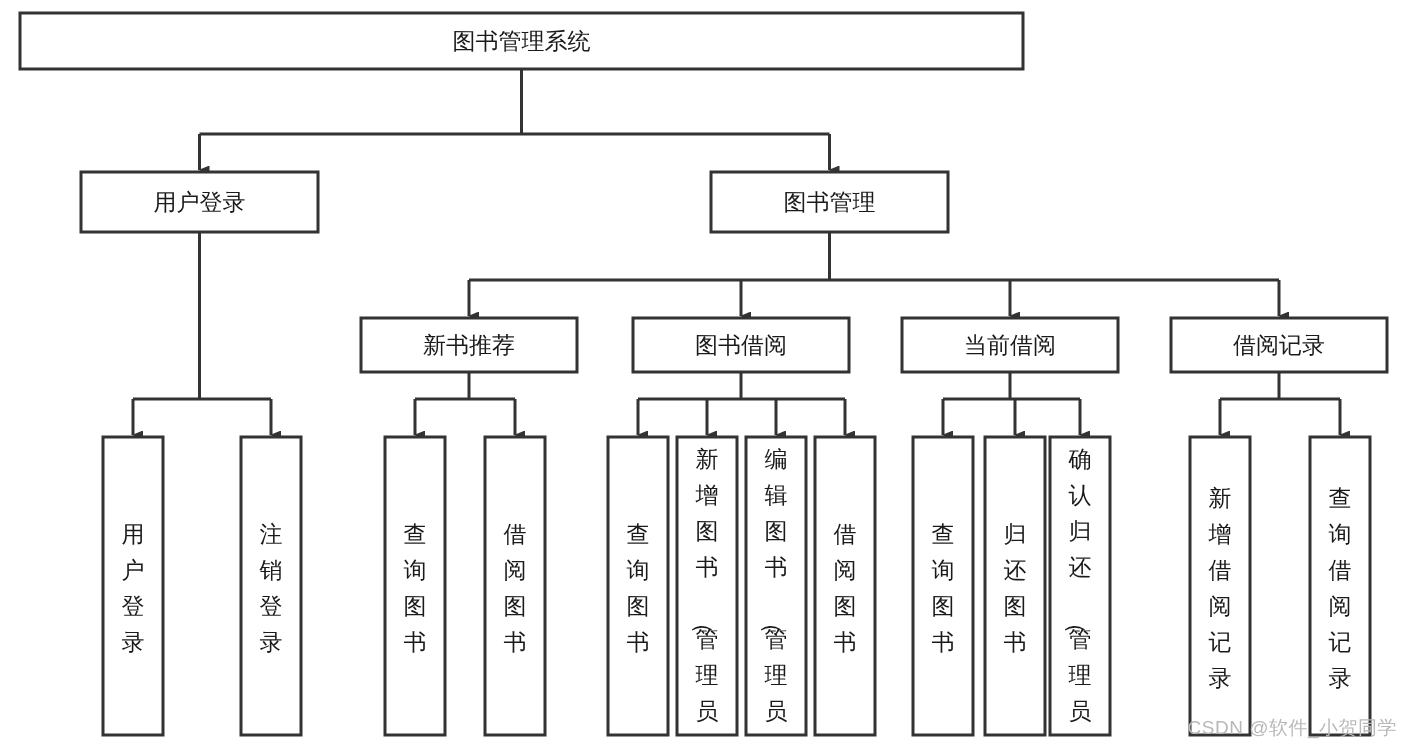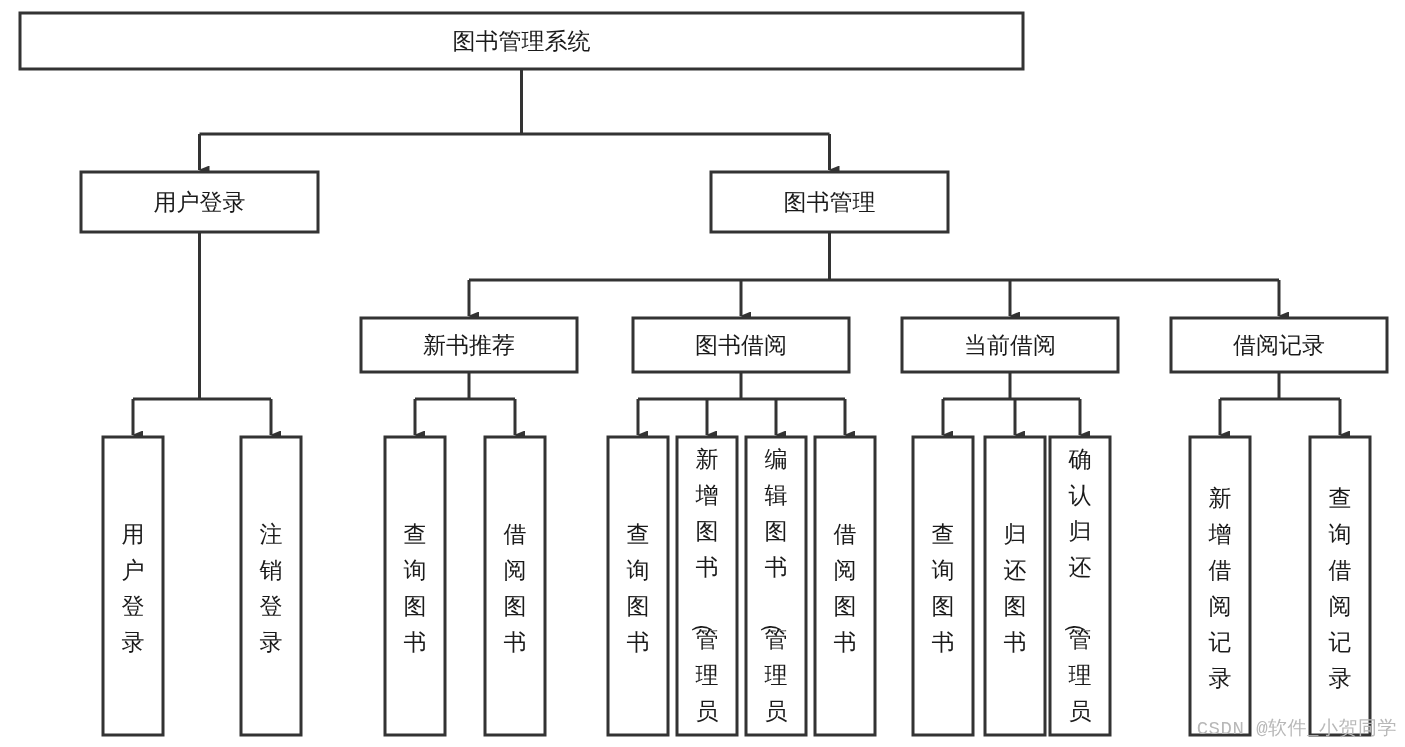--- a/index.html
+++ b/index.html
@@ -14,21 +14,21 @@
   .node-label-h{
     font-family:"DejaVu Sans","Liberation Sans",sans-serif;
     font-size:23px;fill:#1a1a1a;text-anchor:middle;dominant-baseline:middle;
   }
   .node-label-v{
     font-family:"DejaVu Sans","Liberation Sans",sans-serif;
     font-size:23px;fill:#1a1a1a;
   }
   .watermark{
     position:absolute;right:8px;bottom:6px;
-    font-family:Liberation Mono, monospace;
+    font-family:Liberation Sans, sans-serif;
     font-size:19px;color:#b8b8b8;white-space:nowrap;letter-spacing:0.5px;
   }
 </style>
 </head>
 <body>
 
 <div id="stage">
   <svg class="diagram" viewBox="0 0 1405 747">
     <defs>
       <marker id="arrowhead" markerWidth="9" markerHeight="11" refX="4.5" refY="10" orient="auto" markerUnits="userSpaceOnUse">

